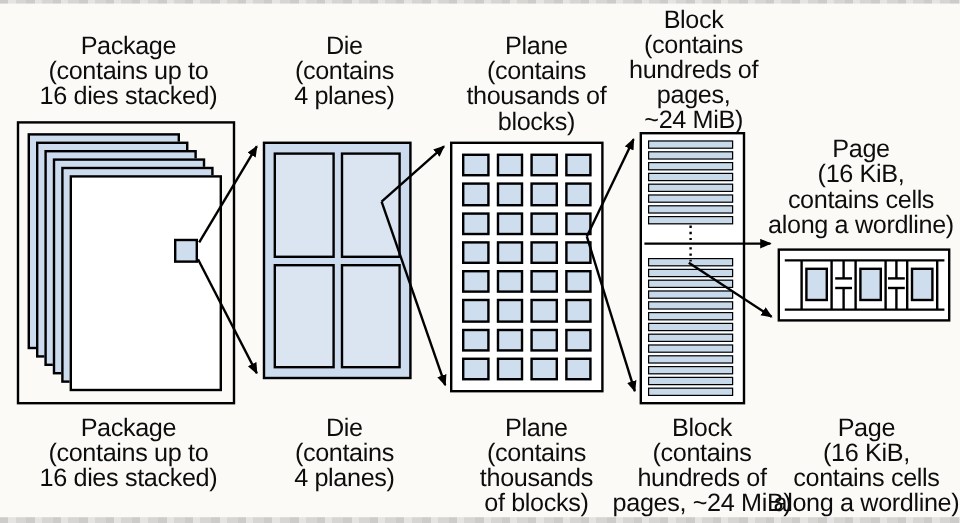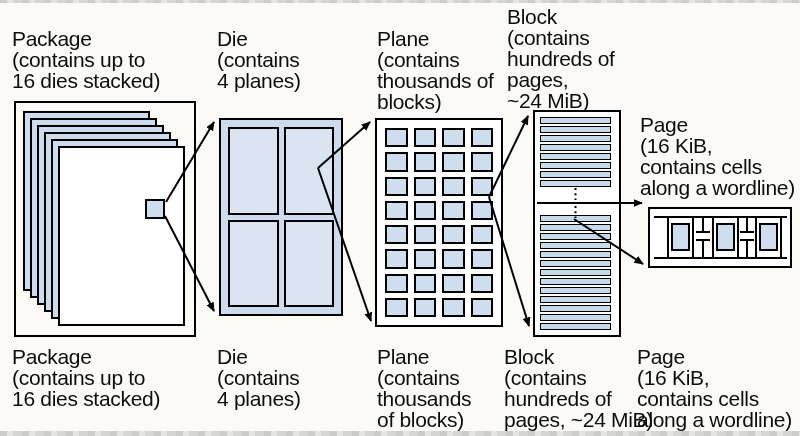--- a/index.html
+++ b/index.html
@@ -10,21 +10,21 @@
     --blue-cell:#cfdeee;
     --blue-stripe:#c8d9ea;
   }
   html,body{margin:0;padding:0;}
   body{background:#e8e8e8;font-family:"Liberation Sans",sans-serif;}
   #stage{
     position:relative;width:800px;height:436px;background:var(--bg);
     overflow:hidden;margin:0 auto;
   }
   .label{
-    position:absolute;font-size:21px;line-height:21px;
+    position:absolute;font-size:21px;line-height:21px;text-align:center;
     white-space:pre-line;color:var(--ink);letter-spacing:-0.3px;
   }
   .box{position:absolute;border:2px solid #000;box-sizing:border-box;background:#fff;}
   
   .stack-die{position:absolute;width:127px;height:180px;border:2px solid #000;
     box-sizing:border-box;background:var(--blue);}
   .stack-die.front{background:#fff;}
   .mini-square{position:absolute;left:129px;top:96px;width:20px;height:20px;
     border:2px solid #000;box-sizing:border-box;background:var(--blue-cell);}
   

